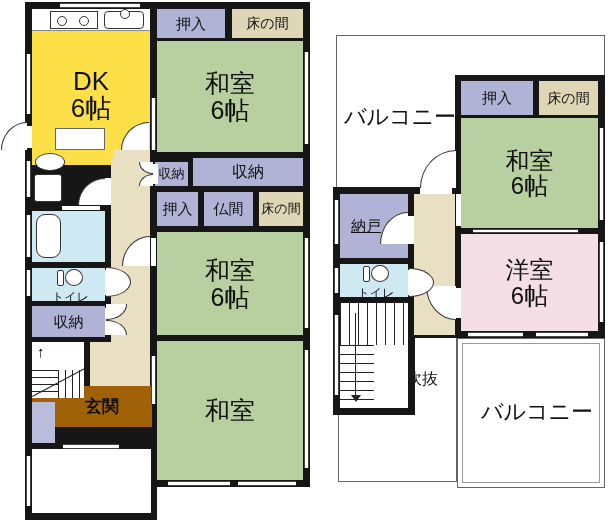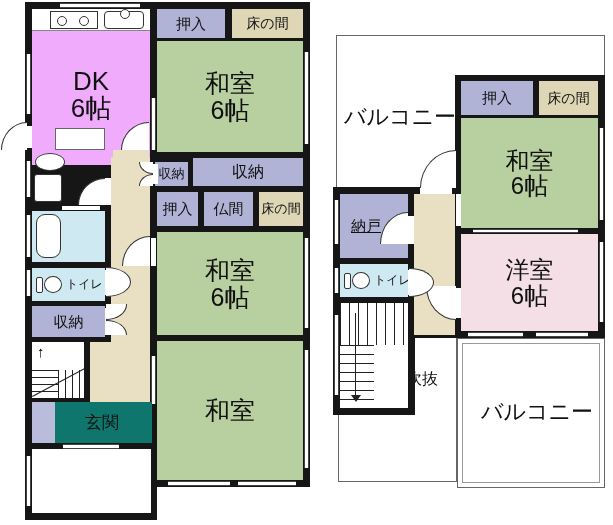--- a/index.html
+++ b/index.html
@@ -33,21 +33,21 @@
   .kitchen-strip{position:absolute;background:#fff;border-bottom:1px solid #888;box-sizing:border-box;}
   .stove{position:absolute;background:#fff;border:1px solid #333;box-sizing:border-box;}
   .stove::before,.stove::after{content:"";position:absolute;bottom:2px;width:8px;height:8px;border:1px solid #333;border-radius:50%;}
   .stove::before{left:6px;} .stove::after{right:8px;}
   .sink-icon{position:absolute;background:#fff;border:1px solid #333;border-radius:4px;box-sizing:border-box;}
   .sink-icon::before{content:"";position:absolute;top:-3px;left:50%;margin-left:-4px;width:8px;height:8px;border:1px solid #333;border-radius:50%;background:#fff;}
   .counter{position:absolute;background:#fff;border:1px solid #666;box-sizing:border-box;}
   .basin{position:absolute;background:#fff;border:1px solid #333;border-radius:50%;box-sizing:border-box;}
   .washer{position:absolute;background:#fff;border:1px solid #333;border-radius:3px;box-sizing:border-box;}
   .bathtub{position:absolute;background:#fff;border:1px solid #333;border-radius:9px;box-sizing:border-box;}
-  .toilet-room{justify-content:flex-start;padding-left:4px;gap:3px;}
+  .toilet-room{justify-content:flex-start;padding-left:4px;gap:3px;flex-direction:column;}
   .toilet-icon{position:relative;width:27px;height:20px;flex:0 0 auto;}
   .toilet-icon .tank{position:absolute;left:0;top:2px;width:7px;height:16px;background:#fff;border:1px solid #333;border-radius:2px;box-sizing:border-box;}
   .toilet-icon .bowl{position:absolute;left:8px;top:1px;width:18px;height:17px;background:#fff;border:1px solid #333;border-radius:50%;box-sizing:border-box;}
   
   .t6{background-repeat:no-repeat;
       background-image:linear-gradient(rgba(70,100,45,.5),rgba(70,100,45,.5)),
         linear-gradient(90deg,rgba(70,100,45,.5),rgba(70,100,45,.5)),
         linear-gradient(90deg,rgba(70,100,45,.5),rgba(70,100,45,.5)),
         linear-gradient(90deg,rgba(70,100,45,.5),rgba(70,100,45,.5));
       background-size:100% 1px,1px 50%,1px 50%,1px 50%;
@@ -76,21 +76,21 @@
   .stairs-2f::after{content:"";position:absolute;left:11px;top:92px;width:0;height:0;
     border-left:5px solid transparent;border-right:5px solid transparent;border-top:7px solid #222;}
 </style>
 </head>
 <body>
 
 <div id="stage">
     <div class="plan">
       <div class="wall" style="left: 25px; top: 2px; width: 132px; height: 518px; background: rgb(22, 22, 22);"></div>
       <div class="wall" style="left: 150px; top: 2px; width: 160px; height: 485px; background: rgb(22, 22, 22);"></div>
-      <div class="room" style="left: 32px; top: 9px; width: 118px; height: 156px; background: #f0abfc;">
+      <div class="room" style="left: 32px; top: 9px; width: 118px; height: 156px; background: #fde047;">
         <div class="rlabel" style="font-size: 26px; transform: translate(0px, 8px);">
           <div>DK</div>
           <div>6帖</div>
         </div>
       </div>
       <div class="room" style="left: 113px; top: 150px; width: 36px; height: 7px; background: rgb(233, 223, 195);"></div>
       <div class="room" style="left: 157px; top: 9px; width: 68px; height: 29px; background: rgb(177, 179, 214);">
         <div class="rlabel" style="font-size: 15px;">
           <div>押入</div>
         </div>
@@ -116,21 +116,21 @@
           <div>トイレ</div>
         </div>
       </div>
       <div class="room" style="left: 32px; top: 306px; width: 73px; height: 31px; background: rgb(177, 179, 214);">
         <div class="rlabel" style="font-size: 15px;">
           <div>収納</div>
         </div>
       </div>
       <div class="room" style="left: 111px; top: 157px; width: 39px; height: 245px; background: rgb(233, 223, 195);"></div>
       <div class="room" style="left: 90px; top: 342px; width: 60px; height: 60px; background: rgb(233, 223, 195);"></div>
-      <div class="room" style="left: 32px; top: 402px; width: 120px; height: 41px; background: #0f766e;">
+      <div class="room" style="left: 32px; top: 386px; width: 120px; height: 41px; background: #a16207; font-weight: bold;">
         <div class="rlabel" style="font-size: 17px; transform: translate(10px, 0px);">
           <div>玄関</div>
         </div>
       </div>
       <div class="room" style="left: 32px; top: 402px; width: 23px; height: 41px; background: rgb(186, 188, 220);"></div>
       <div class="room" style="left: 32px; top: 449px; width: 119px; height: 64px; background: rgb(255, 255, 255);"></div>
       <div class="room" style="left: 155px; top: 162px; width: 33px; height: 24px; background: rgb(177, 179, 214);">
         <div class="rlabel" style="font-size: 13px;">
           <div>収納</div>
         </div>

